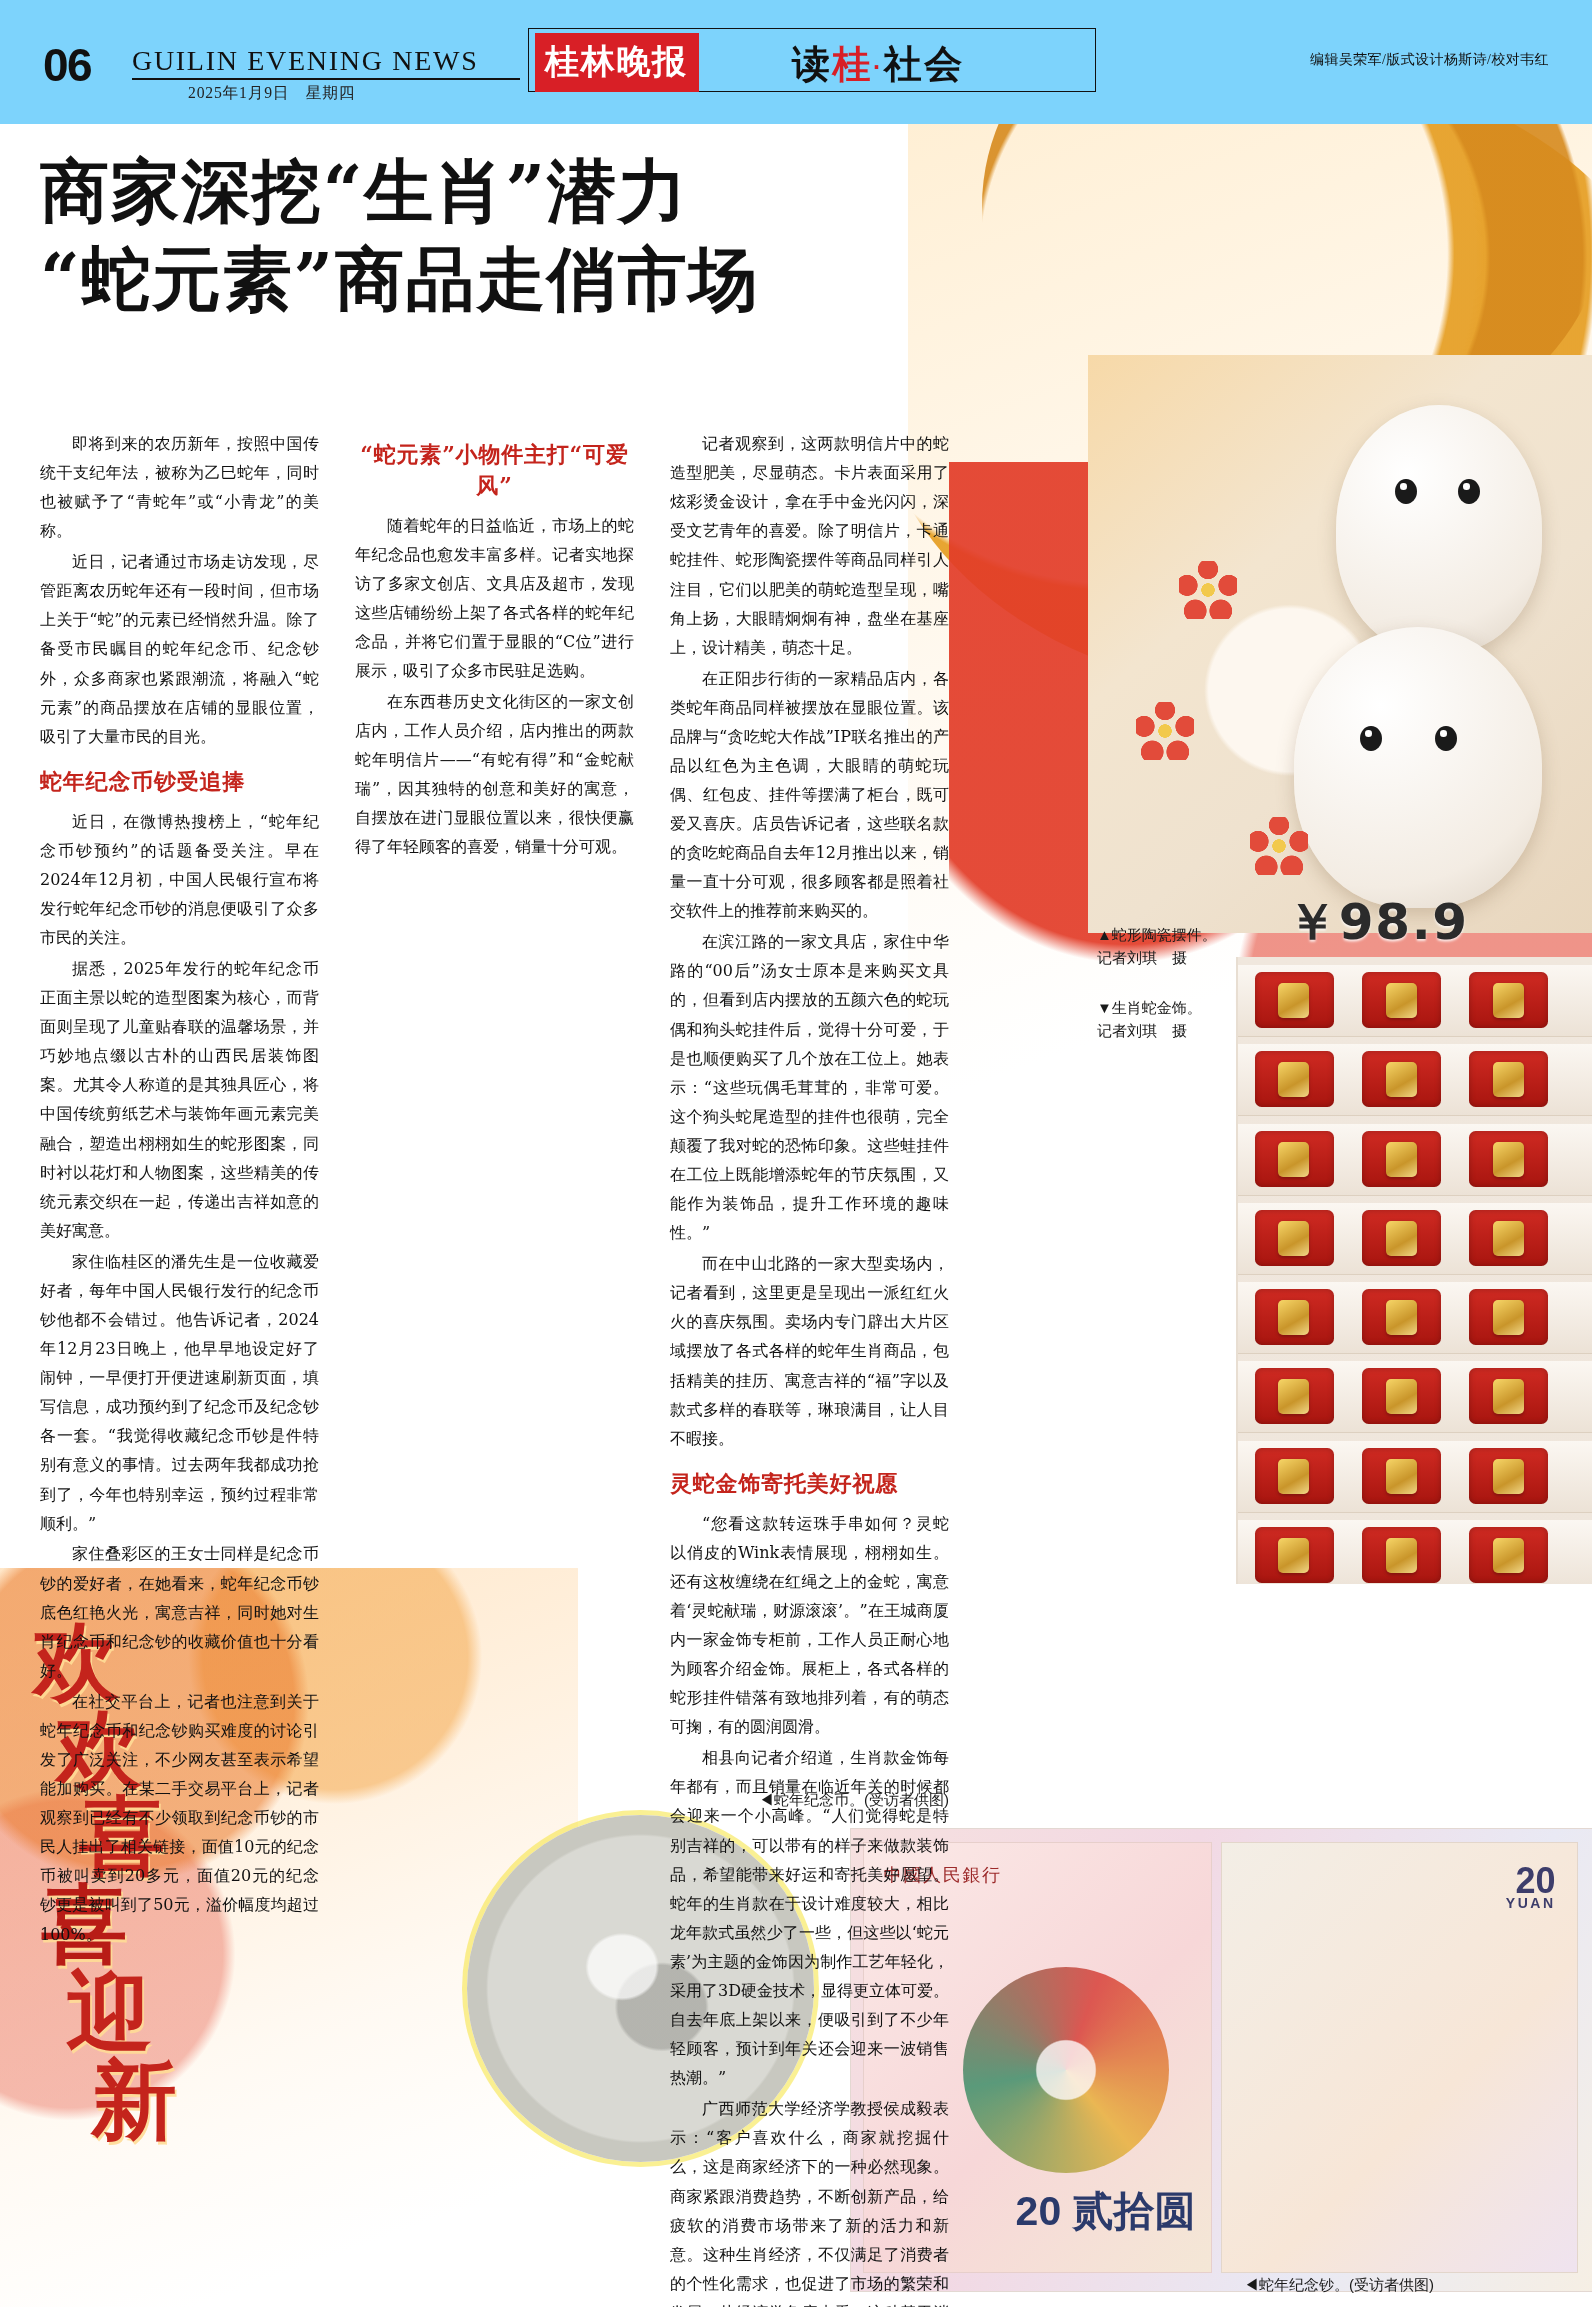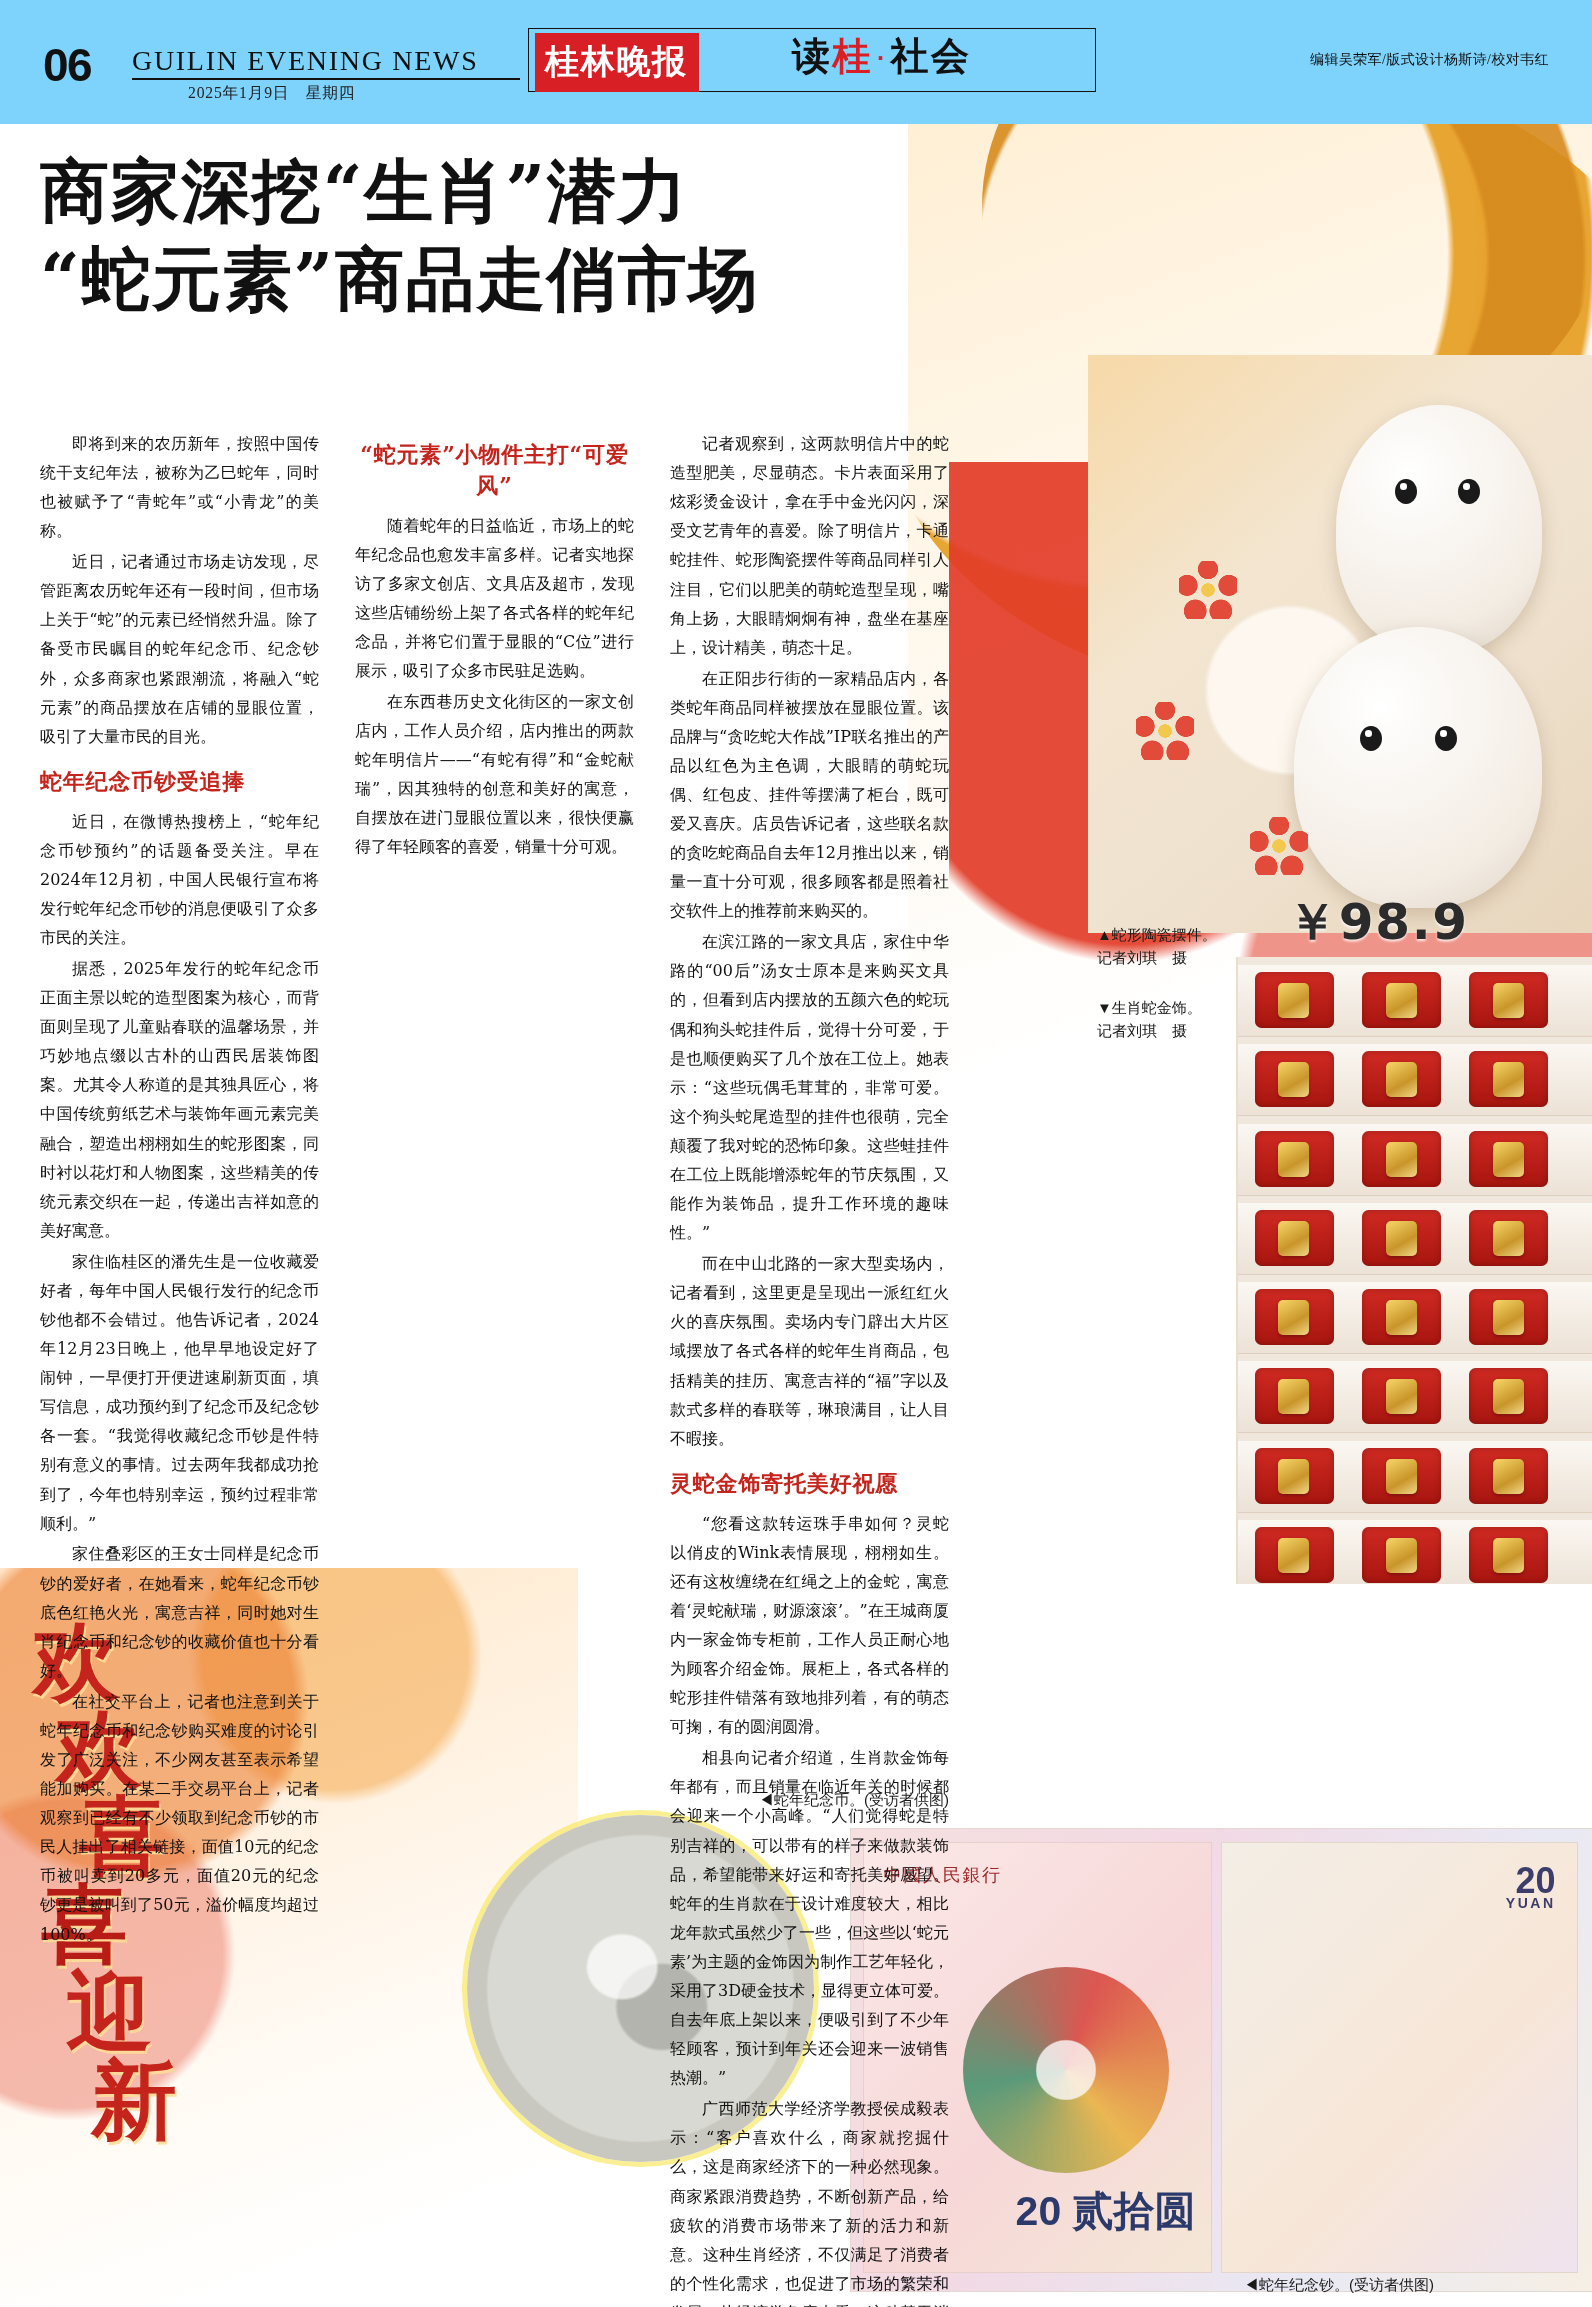--- a/index.html
+++ b/index.html
@@ -78,24 +78,24 @@
     font-family: "DejaVu Serif", serif;
     font-weight: bold;
     font-size: 34px;
     line-height: 51px;
     letter-spacing: 1.7px;
   }
   .section-title {
     position: absolute;
     left: 792px;
     top: 35px;
-    font-family: Liberation Mono, monospace;
+    font-family: Liberation Sans, sans-serif;
     font-weight: bold;
     font-size: 38px;
-    line-height: 47px;
+    line-height: 58px;
     color: #111;
     letter-spacing: 2.5px;
   }
   .section-title .accent { color: #d81f26; }
   .section-title .dot {
     color: #d81f26;
     font-size: 25px;
     vertical-align: middle;
   }
   .credits {

